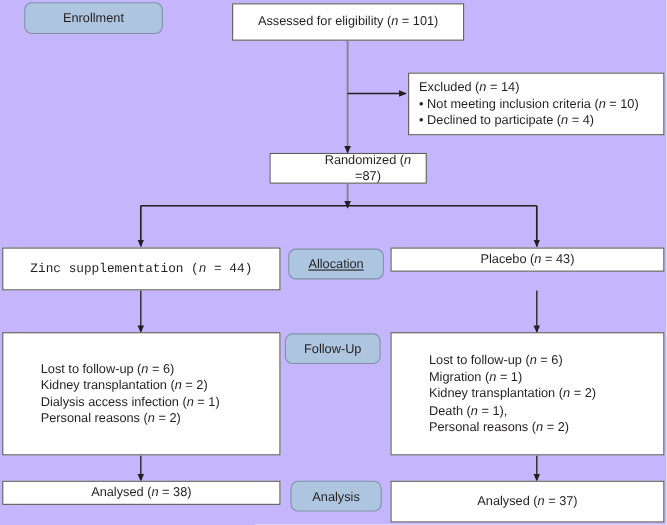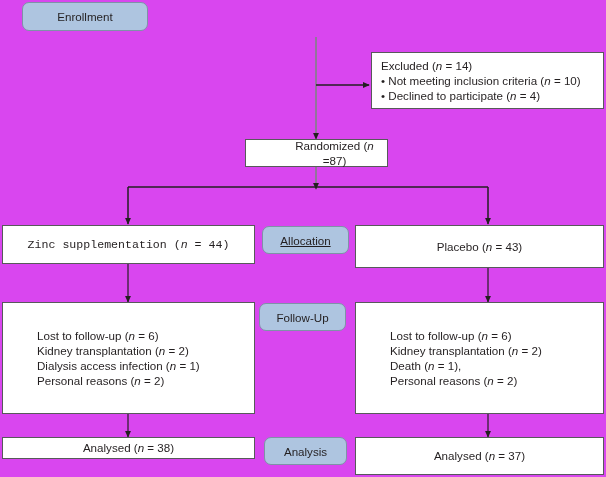--- a/index.html
+++ b/index.html
@@ -8,21 +8,21 @@
     background: #ffffff;
   }
   body {
     font-family: "Liberation Sans", sans-serif;
     -webkit-font-smoothing: antialiased;
   }
   #stage {
     position: relative;
     width: 606px;
     height: 477px;
-    background: #d946ef;
+    background: #c4b5fd;
     overflow: hidden;
   }
   #svg-connectors {
     position: absolute;
     left: 0;
     top: 0;
     width: 606px;
     height: 477px;
     pointer-events: none;
   }
@@ -116,53 +116,57 @@
   </div>
 
   <div class="pill" style="left:264px; top:437px; width:83px; height:28px;">
     <span>Analysis</span>
   </div>
 
   <div class="pill" style="left:259px; top:303px; width:87px; height:28px;">
     <span>Follow-Up</span>
   </div>
 
+  <div class="node center" style="left:211px; top:3px; width:211px; height:34px;">
+    <span>Assessed for eligibility (<em class="nital">n</em> = 101)</span>
+  </div>
 
-  <div class="node listbox excluded" style="left:371px; top:52px; width:233px; height:57px;">
+  <div class="node listbox excluded" style="left:371px; top:66px; width:233px; height:57px;">
     <div class="lines">
       <div class="line-row">Excluded (<em class="nital">n</em> = 14)</div>
       <div class="line-row">• Not meeting inclusion criteria (<em class="nital">n</em> = 10)</div>
       <div class="line-row">• Declined to participate (<em class="nital">n</em> = 4)</div>
     </div>
   </div>
 
   <div class="node center" style="left:245px; top:139px; width:143px; height:28px;padding-left:36px;">
     <span>Randomized (<em class="nital">n</em> =87)</span>
   </div>
 
   <div class="node center" style="left:2px; top:225px; width:253px; height:39px;font-family:Liberation Mono, monospace;">
     <span>Zinc supplementation (<em class="nital">n</em> = 44)</span>
   </div>
 
-  <div class="node center" style="left:355px; top:225px; width:249px; height:43px;">
+  <div class="node center" style="left:355px; top:225px; width:249px; height:22px;">
     <span>Placebo (<em class="nital">n</em> = 43)</span>
   </div>
 
   <div class="node listbox" style="left:2px; top:302px; width:253px; height:112px;">
     <div class="lines">
       <div class="line-row">Lost to follow-up (<em class="nital">n</em> = 6)</div>
       <div class="line-row">Kidney transplantation (<em class="nital">n</em> = 2)</div>
       <div class="line-row">Dialysis access infection (<em class="nital">n</em> = 1)</div>
       <div class="line-row">Personal reasons (<em class="nital">n</em> = 2)</div>
     </div>
   </div>
 
   <div class="node listbox" style="left:355px; top:302px; width:249px; height:112px;">
     <div class="lines">
       <div class="line-row">Lost to follow-up (<em class="nital">n</em> = 6)</div>
+      <div class="line-row">Migration (<em class="nital">n</em> = 1)</div>
       <div class="line-row">Kidney transplantation (<em class="nital">n</em> = 2)</div>
       <div class="line-row">Death (<em class="nital">n</em> = 1),</div>
       <div class="line-row">Personal reasons (<em class="nital">n</em> = 2)</div>
     </div>
   </div>
 
   <div class="node center" style="left:2px; top:437px; width:253px; height:22px;">
     <span>Analysed (<em class="nital">n</em> = 38)</span>
   </div>
 

